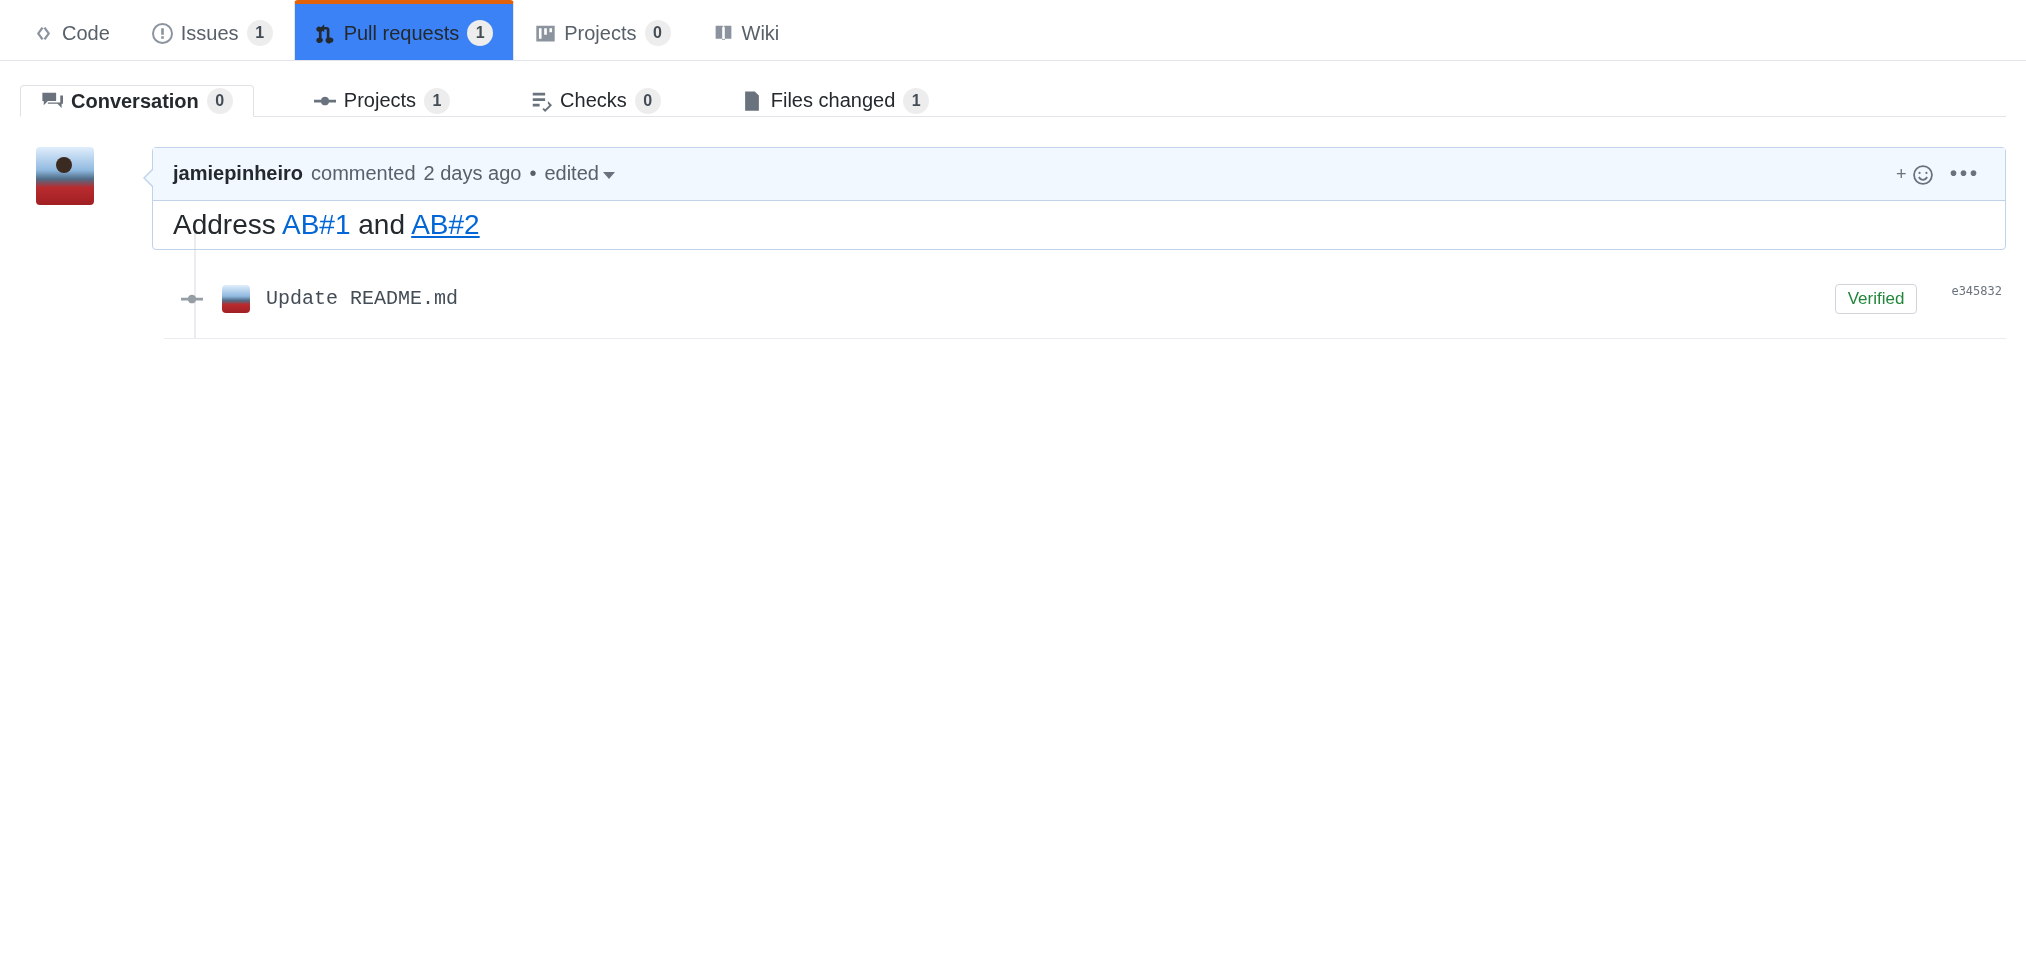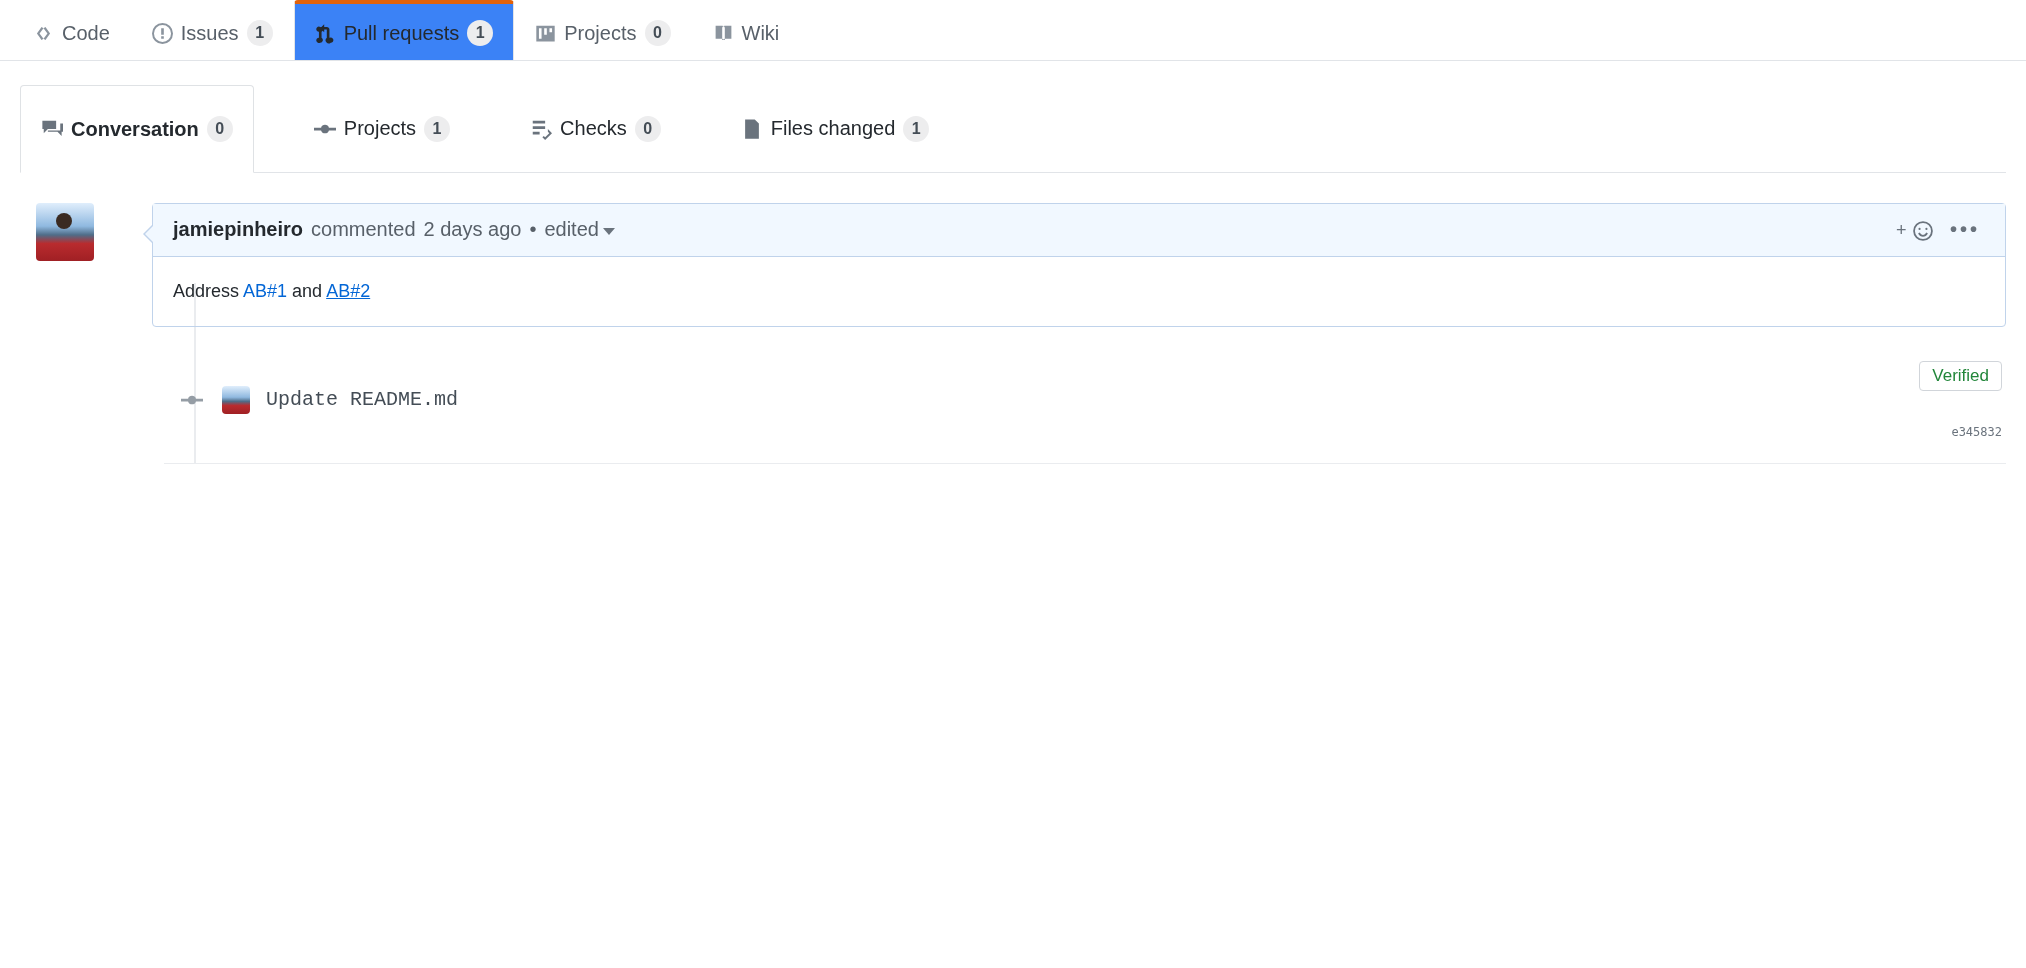--- a/index.html
+++ b/index.html
@@ -74,21 +74,21 @@
   }
 
   
   .pr-subnav {
     display:flex;
     gap: 40px;
     border-bottom: 1px solid #e1e4e8;
   }
   .pr-subtab {
     display:flex; align-items:center; gap:8px;
-    padding: 30px 20px;
+    padding: 2px 20px;
     font-size:20px; color:#24292e;
   }
   .pr-subtab.active {
     border: 1px solid #dfe2e5;
     border-bottom-color: #fff;
     border-radius: 4px 4px 0 0;
     margin-bottom: -1px;
     background:#fff;
     font-weight:600;
   }
@@ -121,39 +121,39 @@
     border:9px solid transparent; border-right-color:#f1f8ff; border-left:0;
   }
   .comment-header {
     background:#f1f8ff; border-bottom:1px solid #c0d3eb;
     padding: 14px 20px;
     display:flex; align-items:center; gap:8px; font-size:20px; color:#586069;
   }
   .comment-header .author { font-weight:600; color:#24292e; }
   .header-actions { margin-left:auto; display:flex; align-items:center; gap:16px; color:#6a737d; font-size:20px;}
   .kebab { letter-spacing:3px; font-weight:700; margin-right: 5px;}
-  .comment-body { padding: 24px 20px; font-size:18px; }
+  .comment-body { padding: 8px 20px; font-size:28px; }
   .comment-body a { color:#0366d6; text-decoration:none; }
   .comment-body a.underline { text-decoration:underline; }
 
   
   .commit-row {
     display:flex; align-items:center; gap:16px;
     margin: 34px 0 0 38px;
     font-size:20px;
   }
   .commit-dot-wrap { position:relative; width:28px; display:flex; justify-content:center;}
   .commit-dot-wrap svg { fill:#959da5; }
   .mini-avatar {
     width:28px; height:28px; border-radius:4px;
     background: linear-gradient(180deg, #e0eefc 0%, #90b9e0 40%, #4f6d88 55%, #b92b2e 70%, #a02024 100%);
     flex-shrink:0;
   }
   .commit-msg { font-family: SFMono-Regular, Consolas, "Liberation Mono", Menlo, monospace; color:#444d56; }
-  .commit-right { margin-left:auto; display:flex; align-items:flex-end; gap:34px; padding-right: 4px; flex-direction: column;}
+  .commit-right { margin-left:auto; display:flex; align-items:flex-start; gap:34px; padding-right: 4px;}
   .verified-badge {
     border:1px solid #d1d5da; border-radius:4px;
     padding:4px 12px; color:#22863a; font-size:17px;
   }
   .commit-sha { font-family: SFMono-Regular, Consolas, monospace; color:#6a737d; font-size:12px; }
   .timeline-end-rule { margin: 24px 0 0 24px; border-top:1px solid #eaecef; }
 
   .caret-down { display:inline-block; width:0; height:0; border-left:6px solid transparent; border-right:6px solid transparent; border-top:7px solid #6a737d; vertical-align:middle; margin-left:4px; }
 </style>
 </head>

